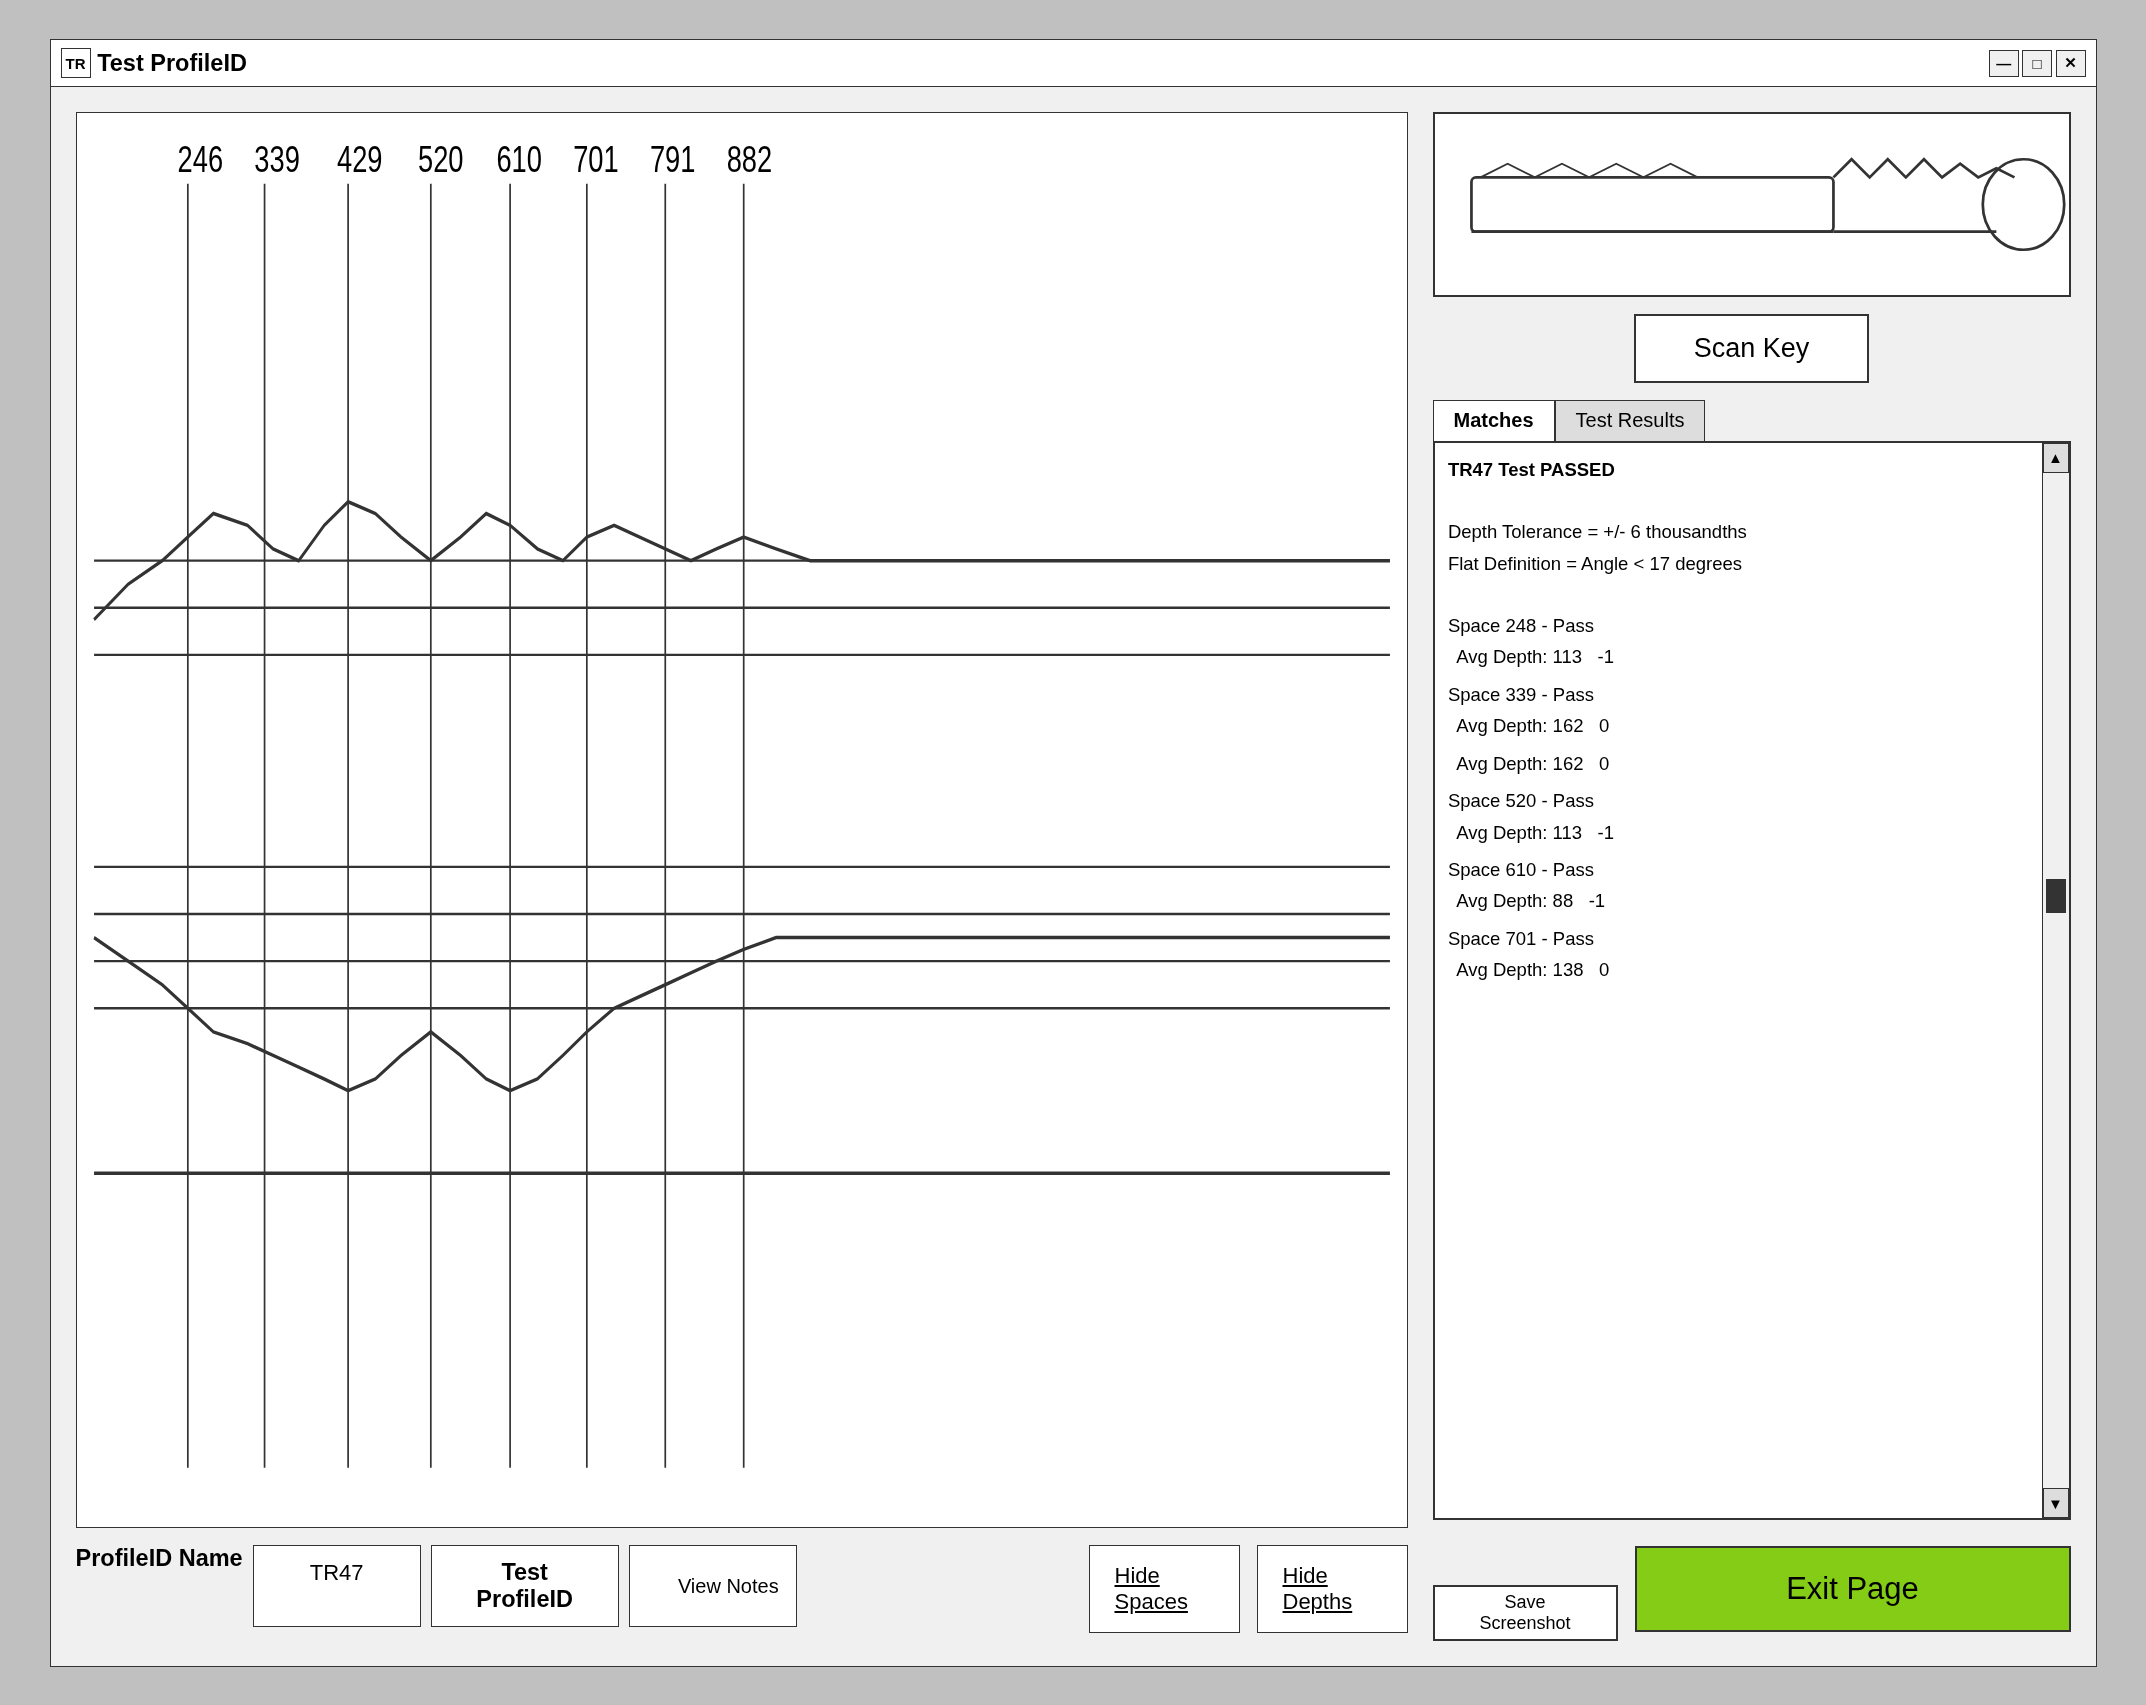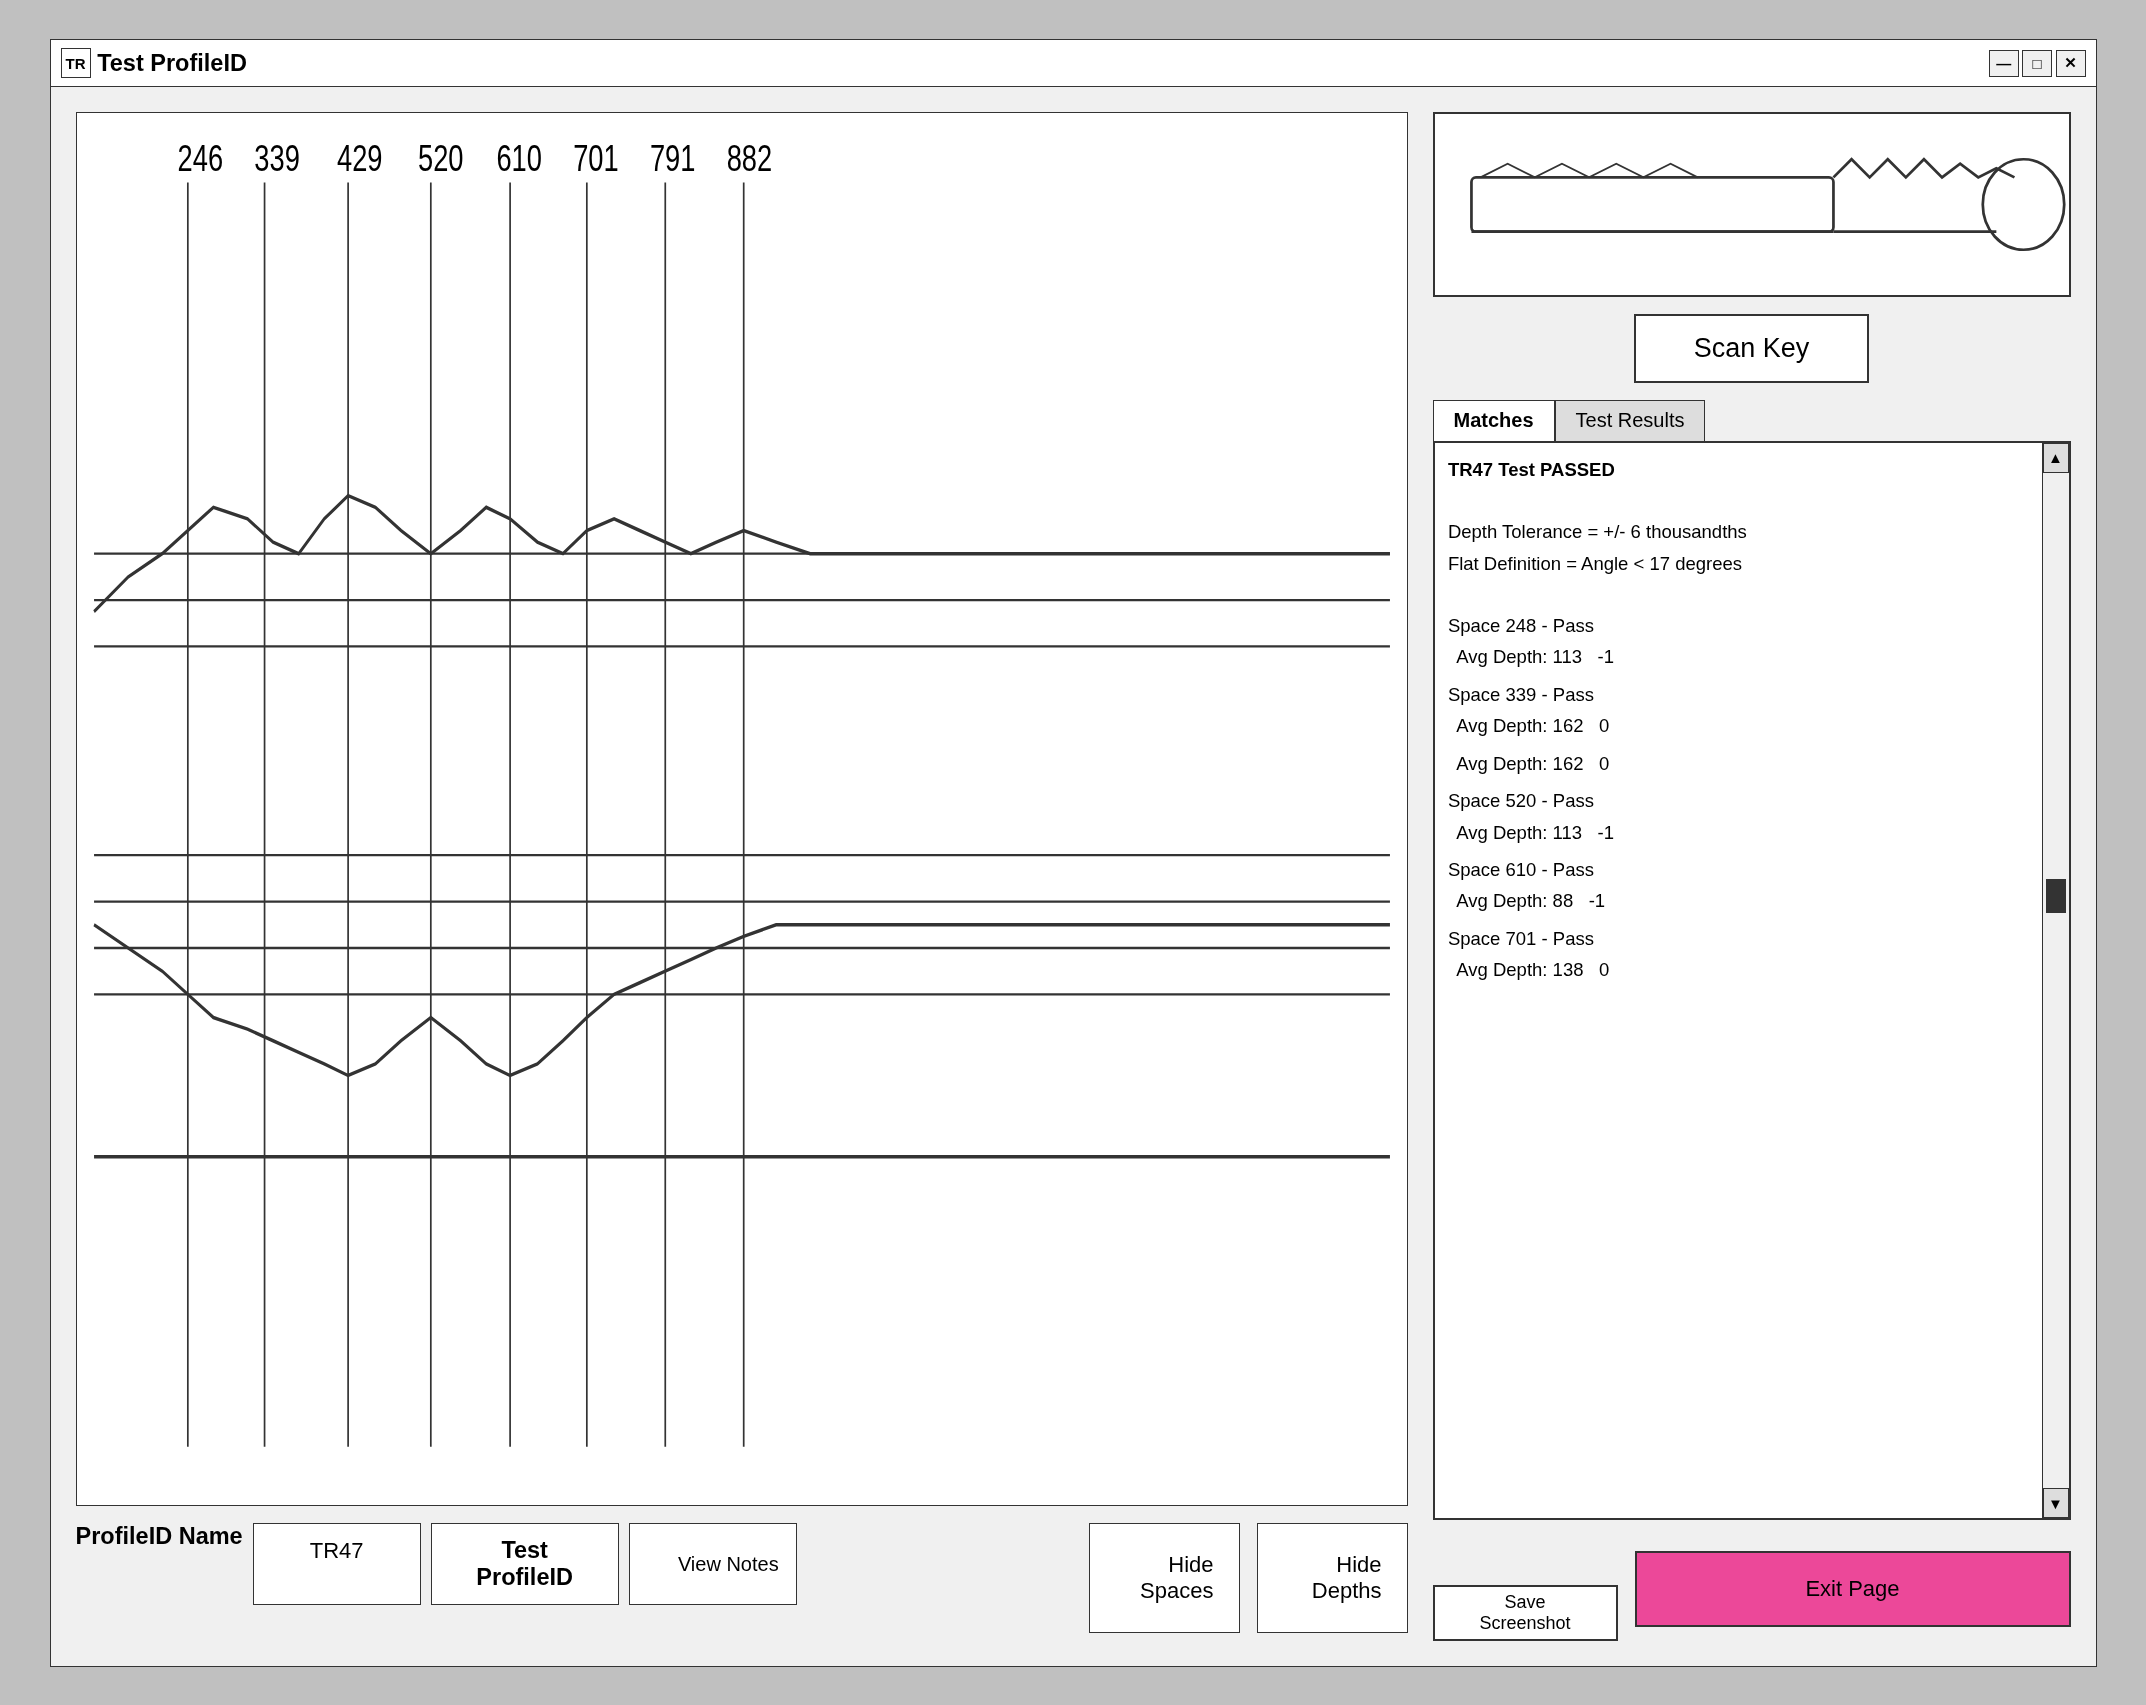--- a/index.html
+++ b/index.html
@@ -126,25 +126,26 @@
     .hide-btns {
       display: flex;
       gap: 17px;
       margin-left: auto;
       align-items: flex-end;
       padding-bottom: 8.4px;
     }
     .hide-btn {
       border: 1.7px solid #333;
       background: #fff;
-      padding: 28px 25px;
+      padding: 17px 25px;
       font-size: 22px;
       cursor: pointer;
-      text-align: right;
+      text-align: left;
       width: 151px;
+      text-decoration: underline;
     }
     .right-panel {
       width: 638px;
       display: flex;
       flex-direction: column;
       gap: 17px;
     }
     .key-image-area {
       height: 185px;
       border: 2.5px solid #333;
@@ -248,23 +249,23 @@
       background: #fff;
       padding: 5px 25px;
       font-size: 18px;
       cursor: pointer;
       text-align: center;
       width: 185px;
       margin-top: 48px;
     }
     .exit-page-btn {
       border: 2.5px solid #333;
-      background: #ec4899;
+      background: #84cc16;
       padding: 23px 34px;
-      font-size: 22px;
+      font-size: 31px;
       cursor: pointer;
       text-align: center;
       flex: 1;
     }
     .space-entry { margin-bottom: 10px; }
     .bold-text { font-weight: bold; }
     .indent { margin-left: 8.4px; }
   </style>
 </head>
 <body>

